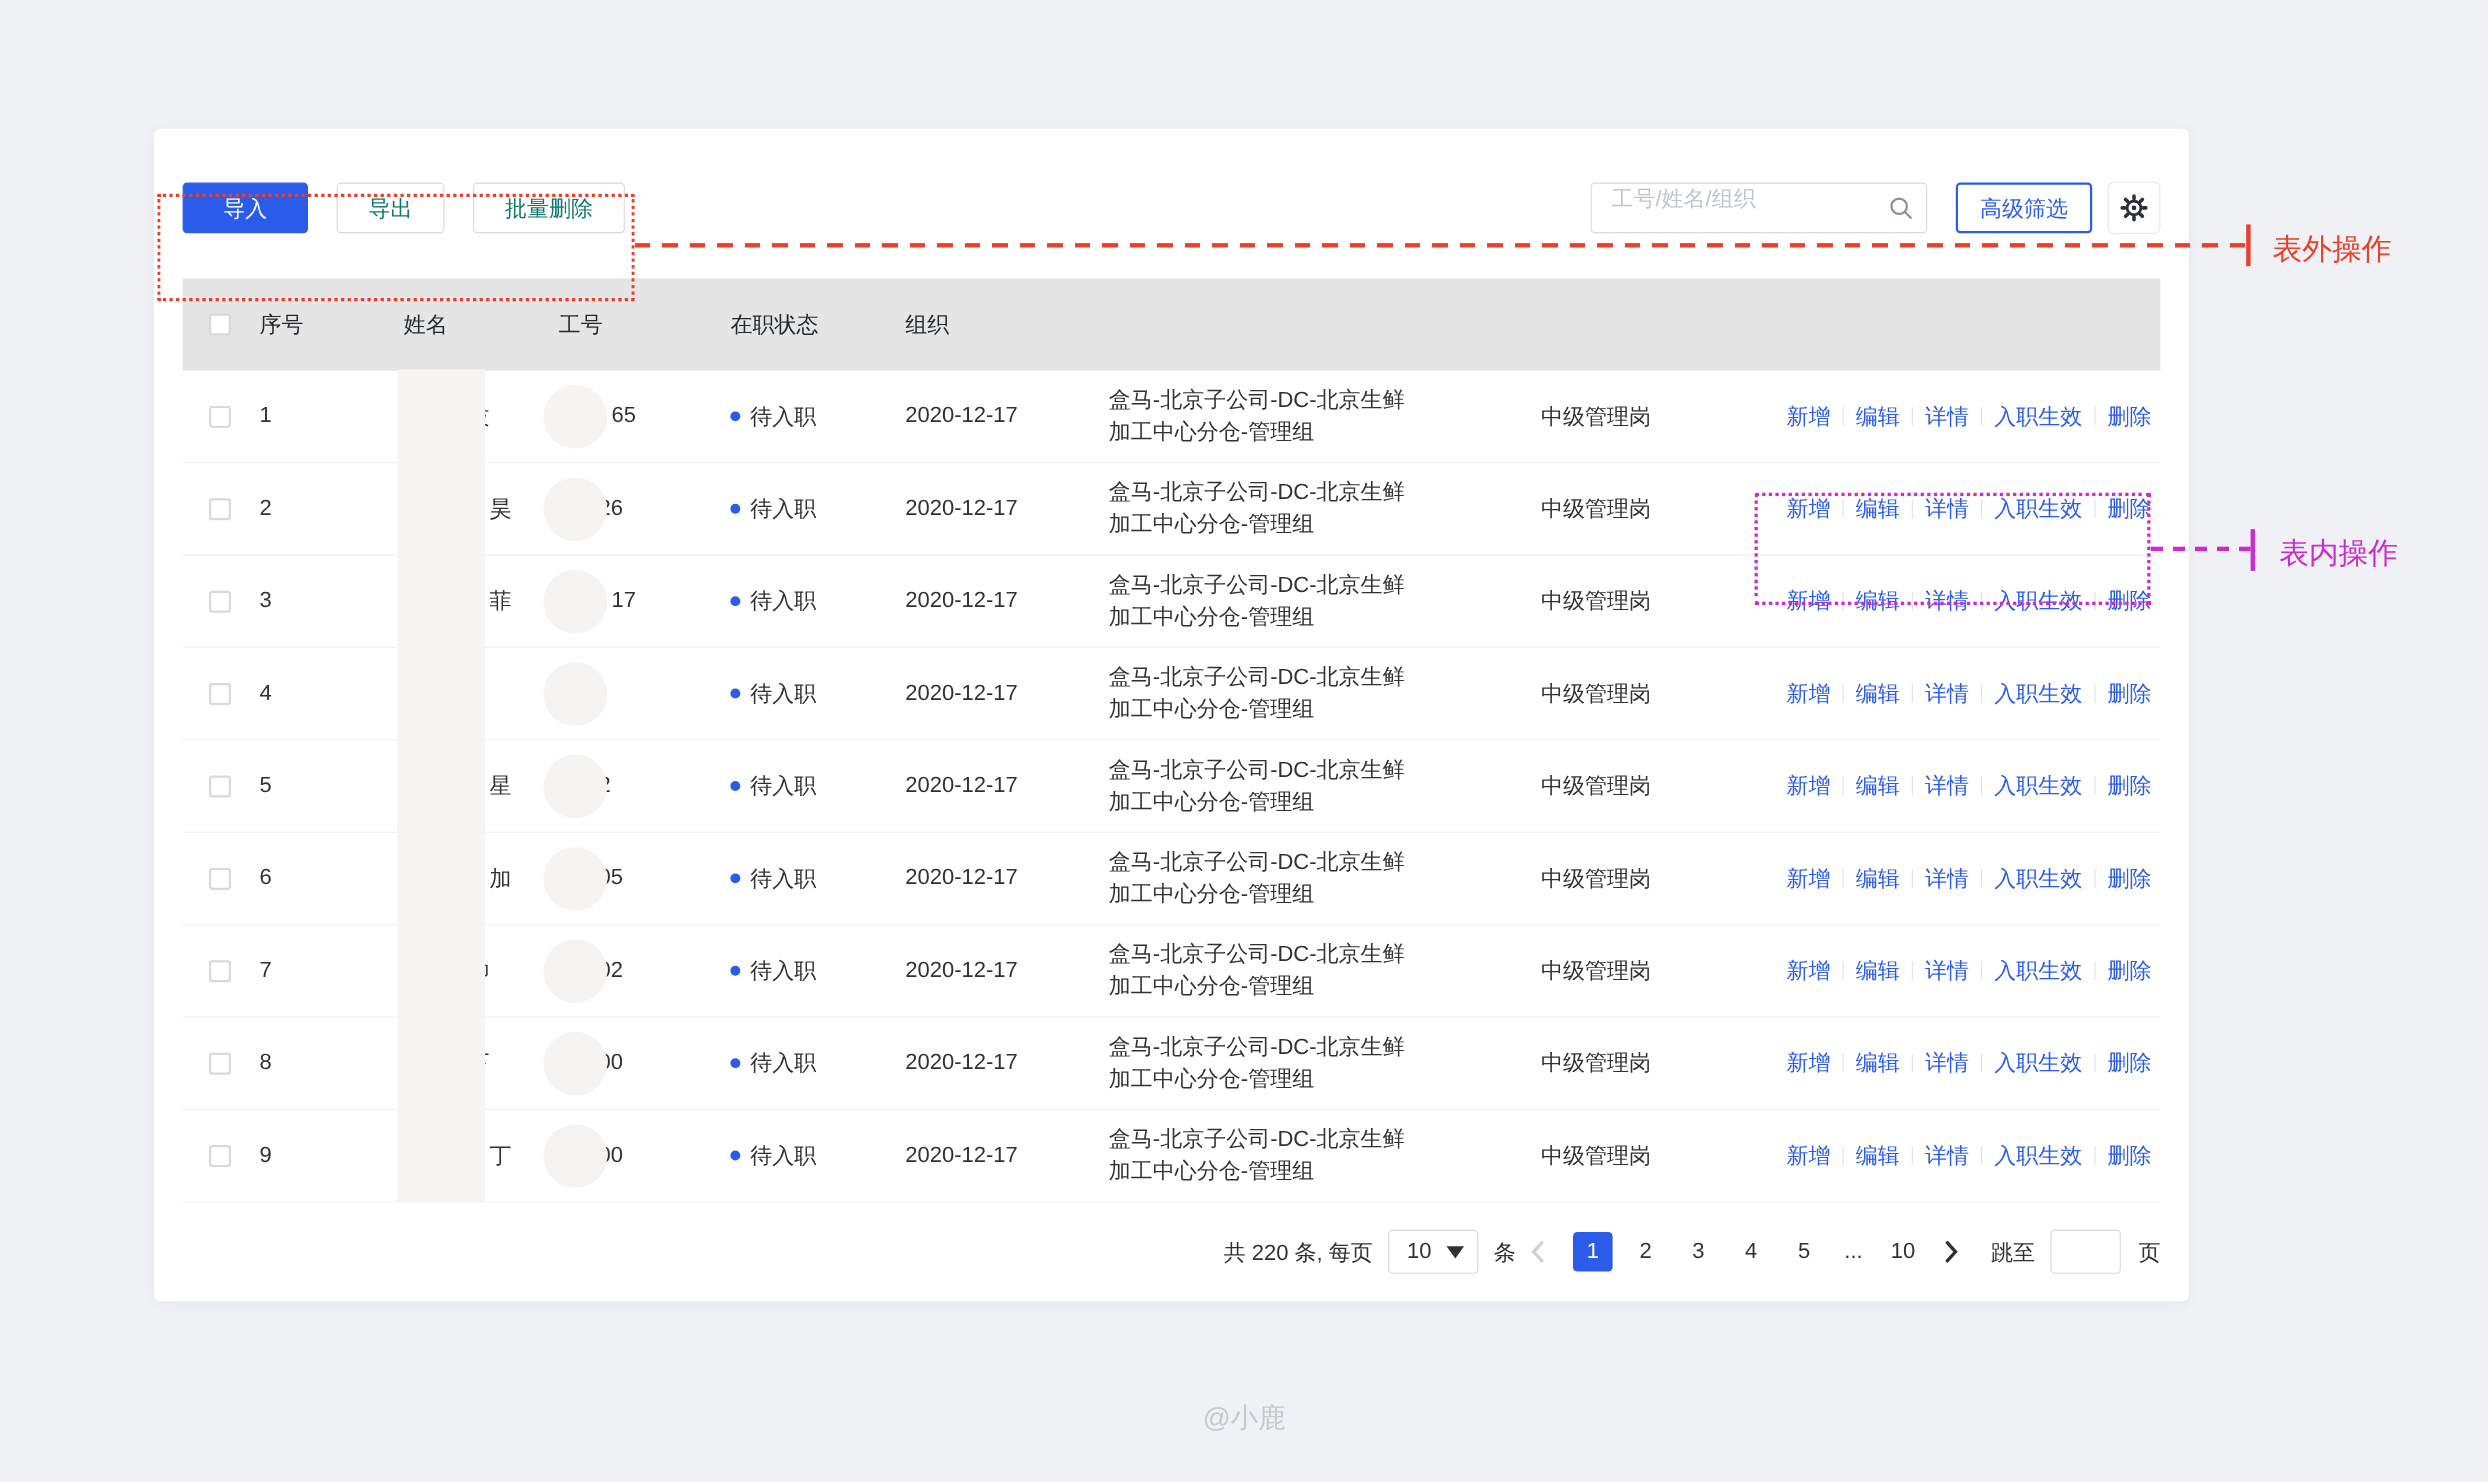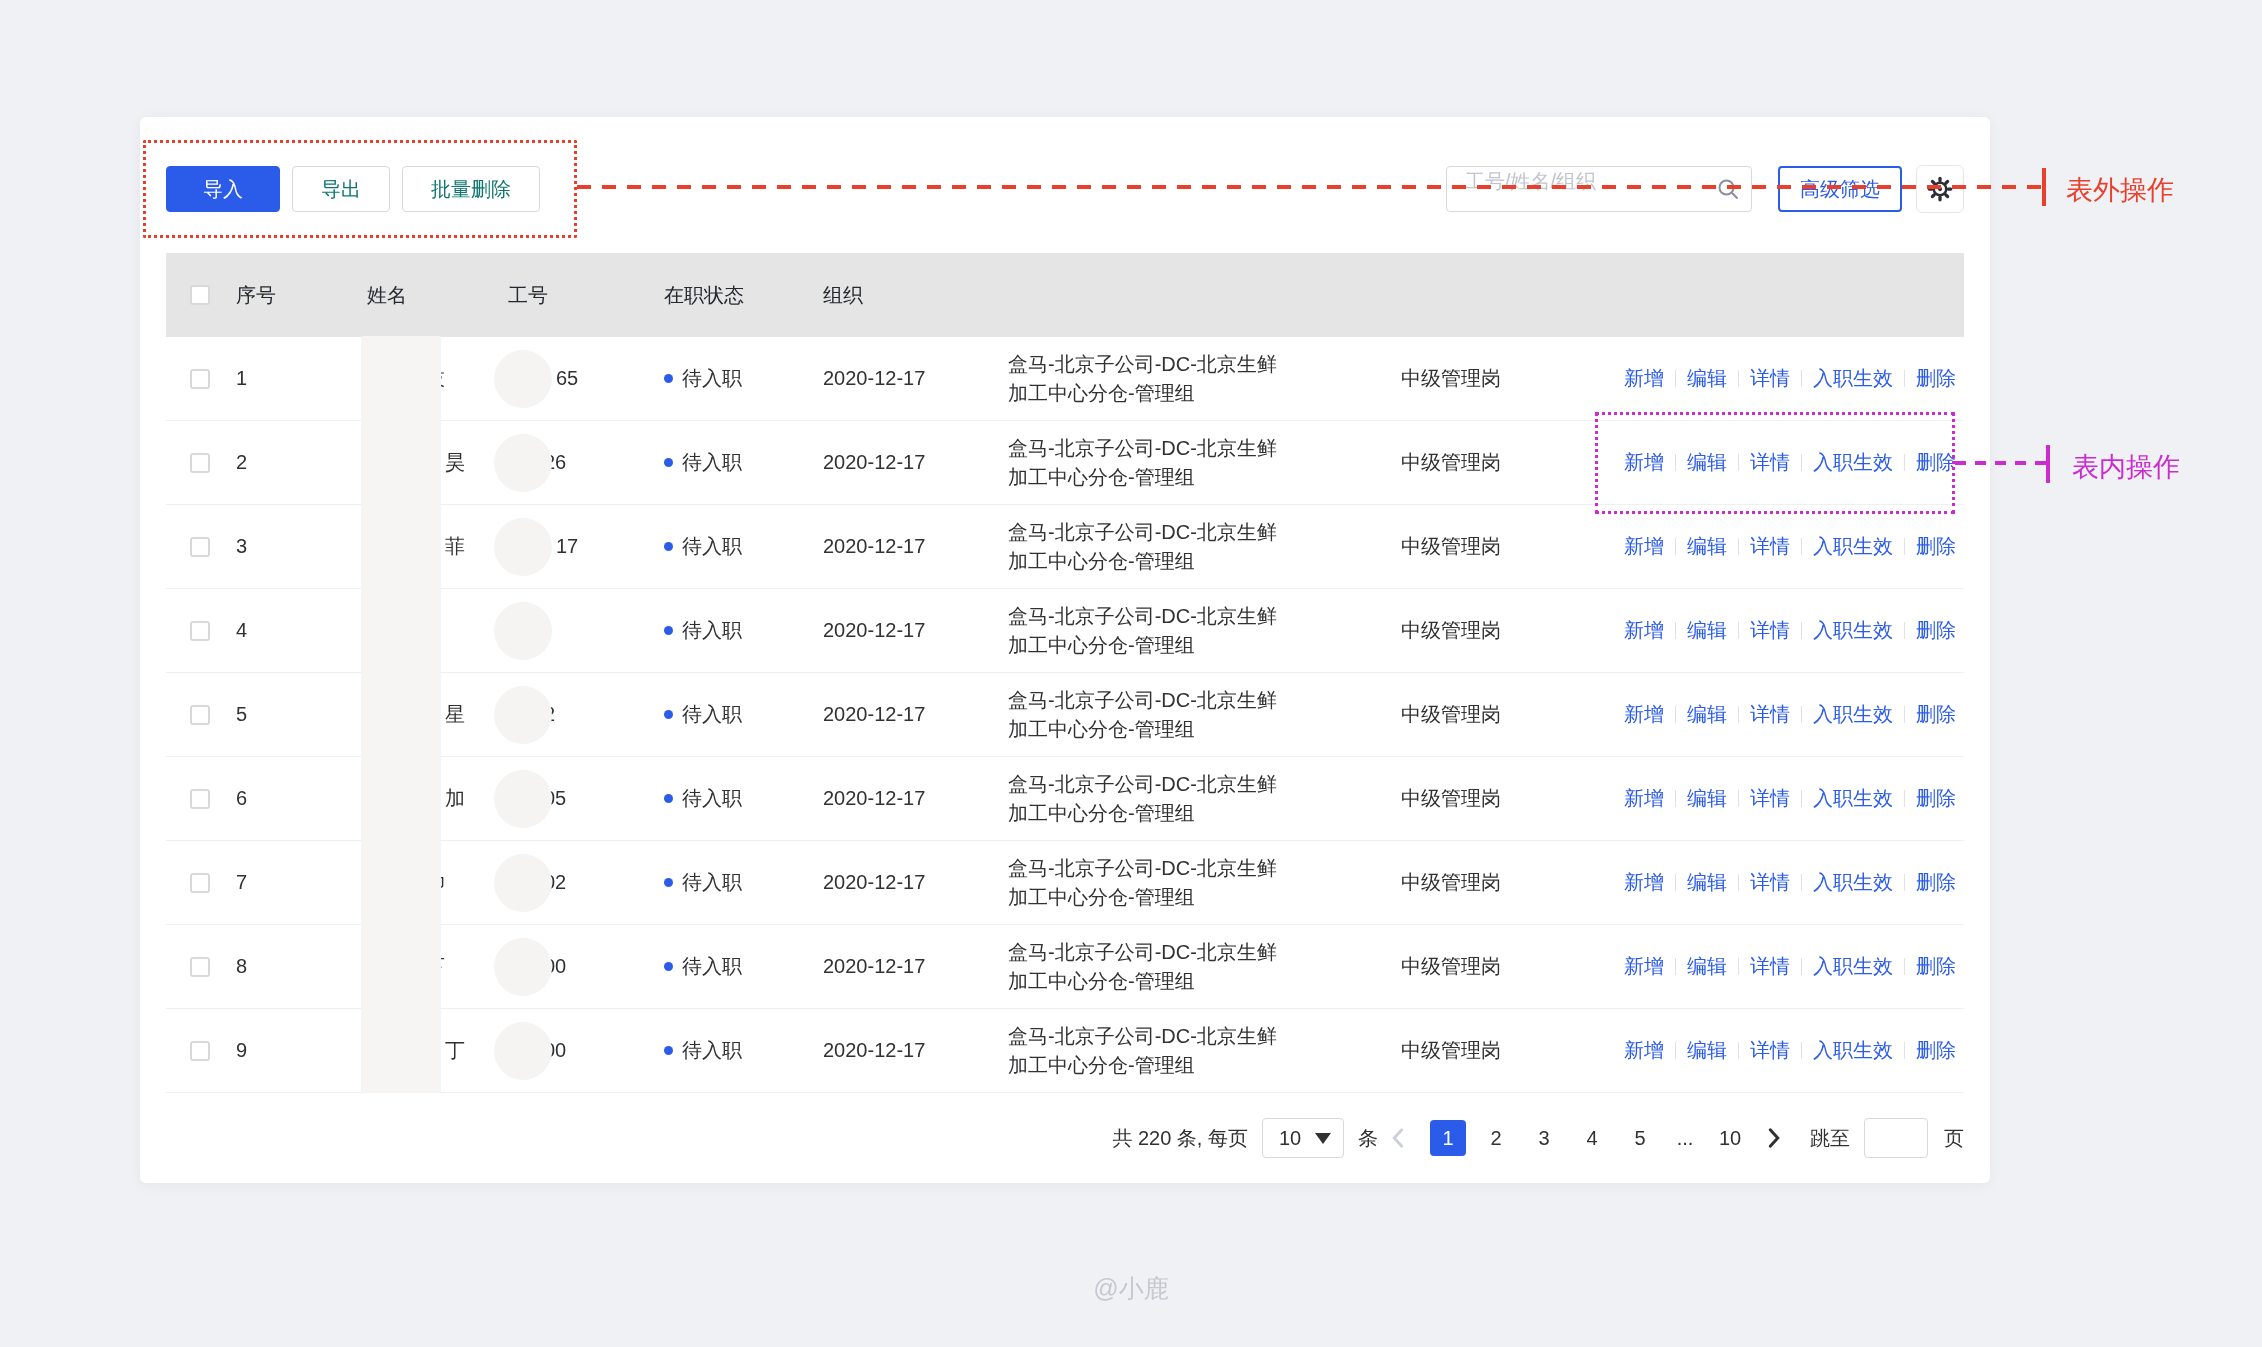--- a/index.html
+++ b/index.html
@@ -14,21 +14,21 @@
   }
   
   .card {
     position:absolute; left:140px; top:117px; width:1850px; height:1066px;
     background:#ffffff; border-radius:6px;
     box-shadow:0 2px 14px rgba(20,30,60,.05);
     padding:0 26px;
   }
   
   .toolbar { position:relative; height:136px; }
-  .toolbar-left { position:absolute; left:0; top:49px; display:flex; gap:12px; }
+  .toolbar-left { position:absolute; left:0; top:49px; display:flex; gap:26px; }
   .btn {
     height:46px; padding:0 28px; border-radius:4px; font-size:20px;
     display:inline-flex; align-items:center; justify-content:center;
     background:#fff; border:1px solid #d9d9d9; color:#0f766e; cursor:pointer;
   }
   .btn-primary { background:#2b5ce9; border-color:#2b5ce9; color:#fff; padding:0 36px; }
   .toolbar-right { position:absolute; right:0; top:48px; display:flex; align-items:center; }
   .search-box {
     position:relative; width:306px; height:46px; margin-right:26px;
   }
@@ -104,21 +104,21 @@
   }
   .page-num.active { background:#2b5ce9; color:#fff; }
   .page-ellipsis { margin:0 6px; min-width:30px; text-align:center; color:#303133; }
   .jump-label { margin:0 14px 0 16px; }
   .jump-input {
     width:64px; height:40px; border:1px solid #d9d9d9; border-radius:4px;
     font-size:20px; text-align:center; outline:none; font-family:inherit;
   }
   .jump-unit { margin-left:16px; }
   
-  .anno { position:absolute; pointer-events:none; z-index:50; }
+  .anno { position:absolute; pointer-events:none; z-index:50;margin-top:36px; }
   .red-rect {
     left:143px; top:140px; width:434px; height:98px;
     border:3px dotted #e8402d; border-radius:2px;
   }
   .red-line {
     left:577px; top:185px; width:1465px; height:4px;
     background:repeating-linear-gradient(90deg,#e8402d 0 14px,transparent 14px 25px);
   }
   .red-bar { left:2042px; top:168px; width:4px; height:38px; background:#e8402d; }
   .red-label { left:2066px; top:172px; color:#e8402d; font-size:27px; }

